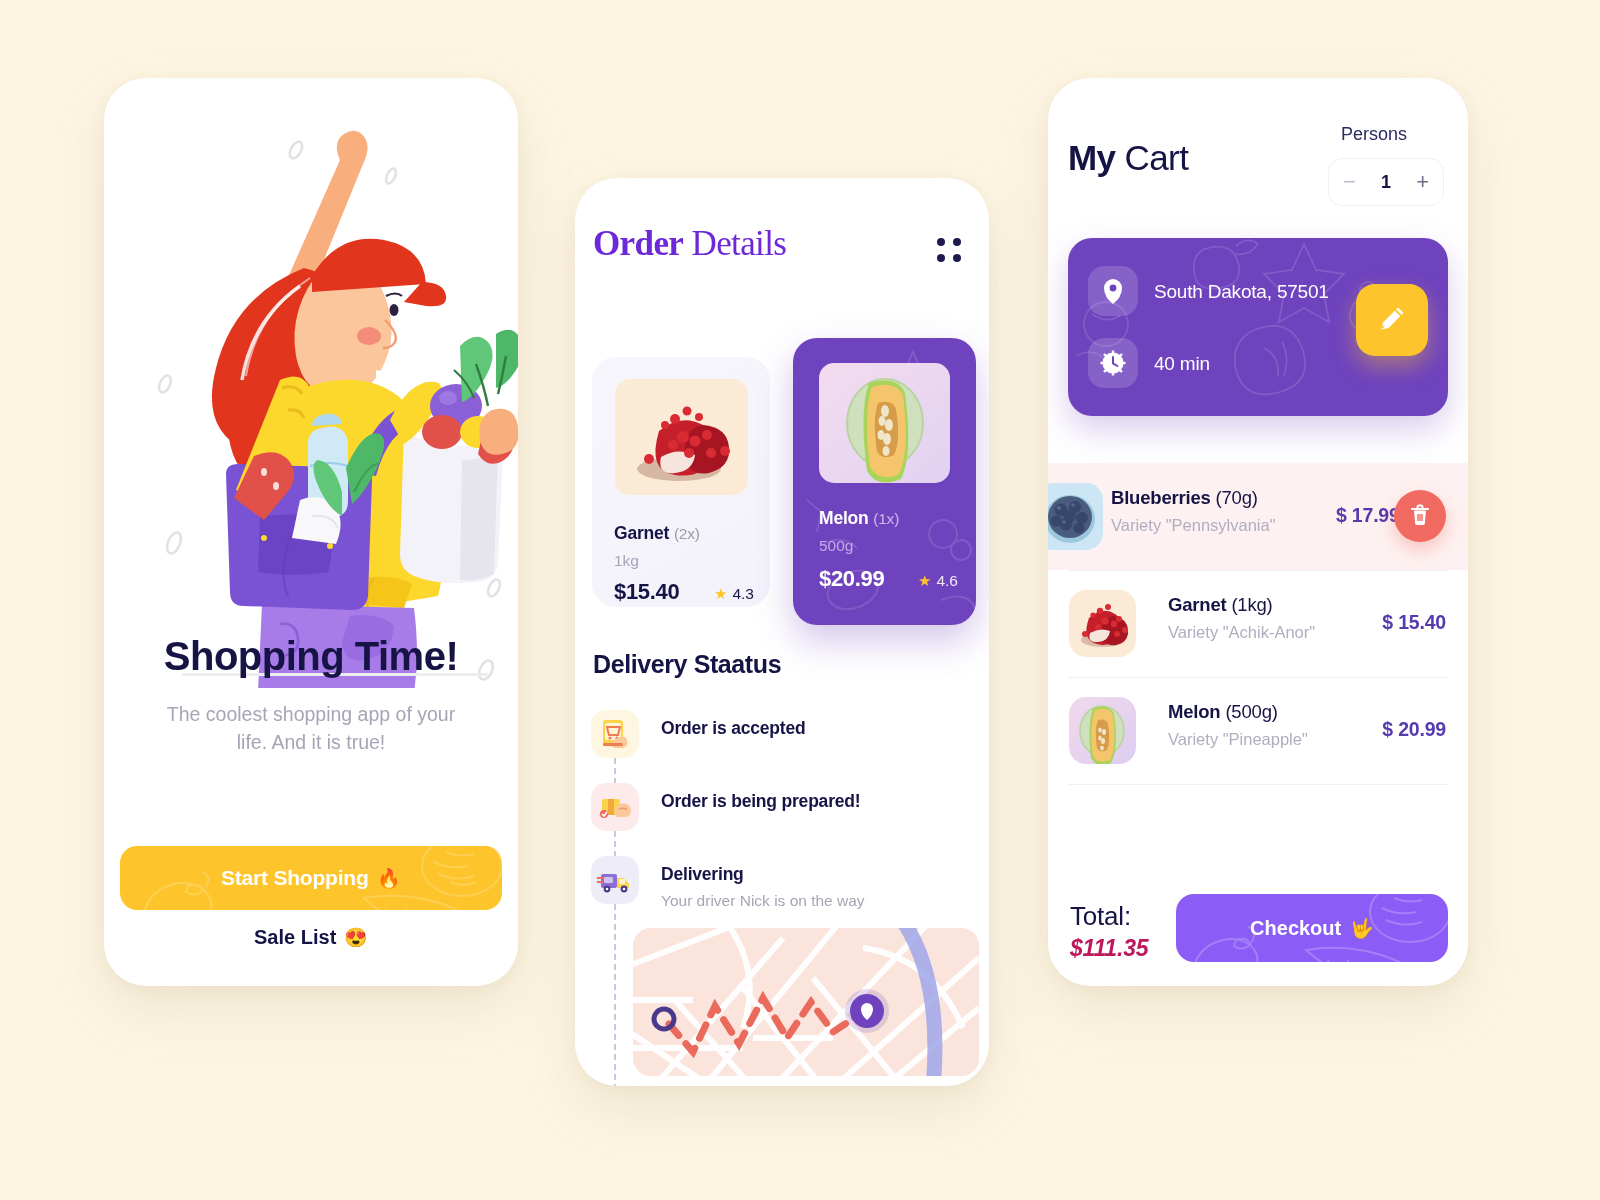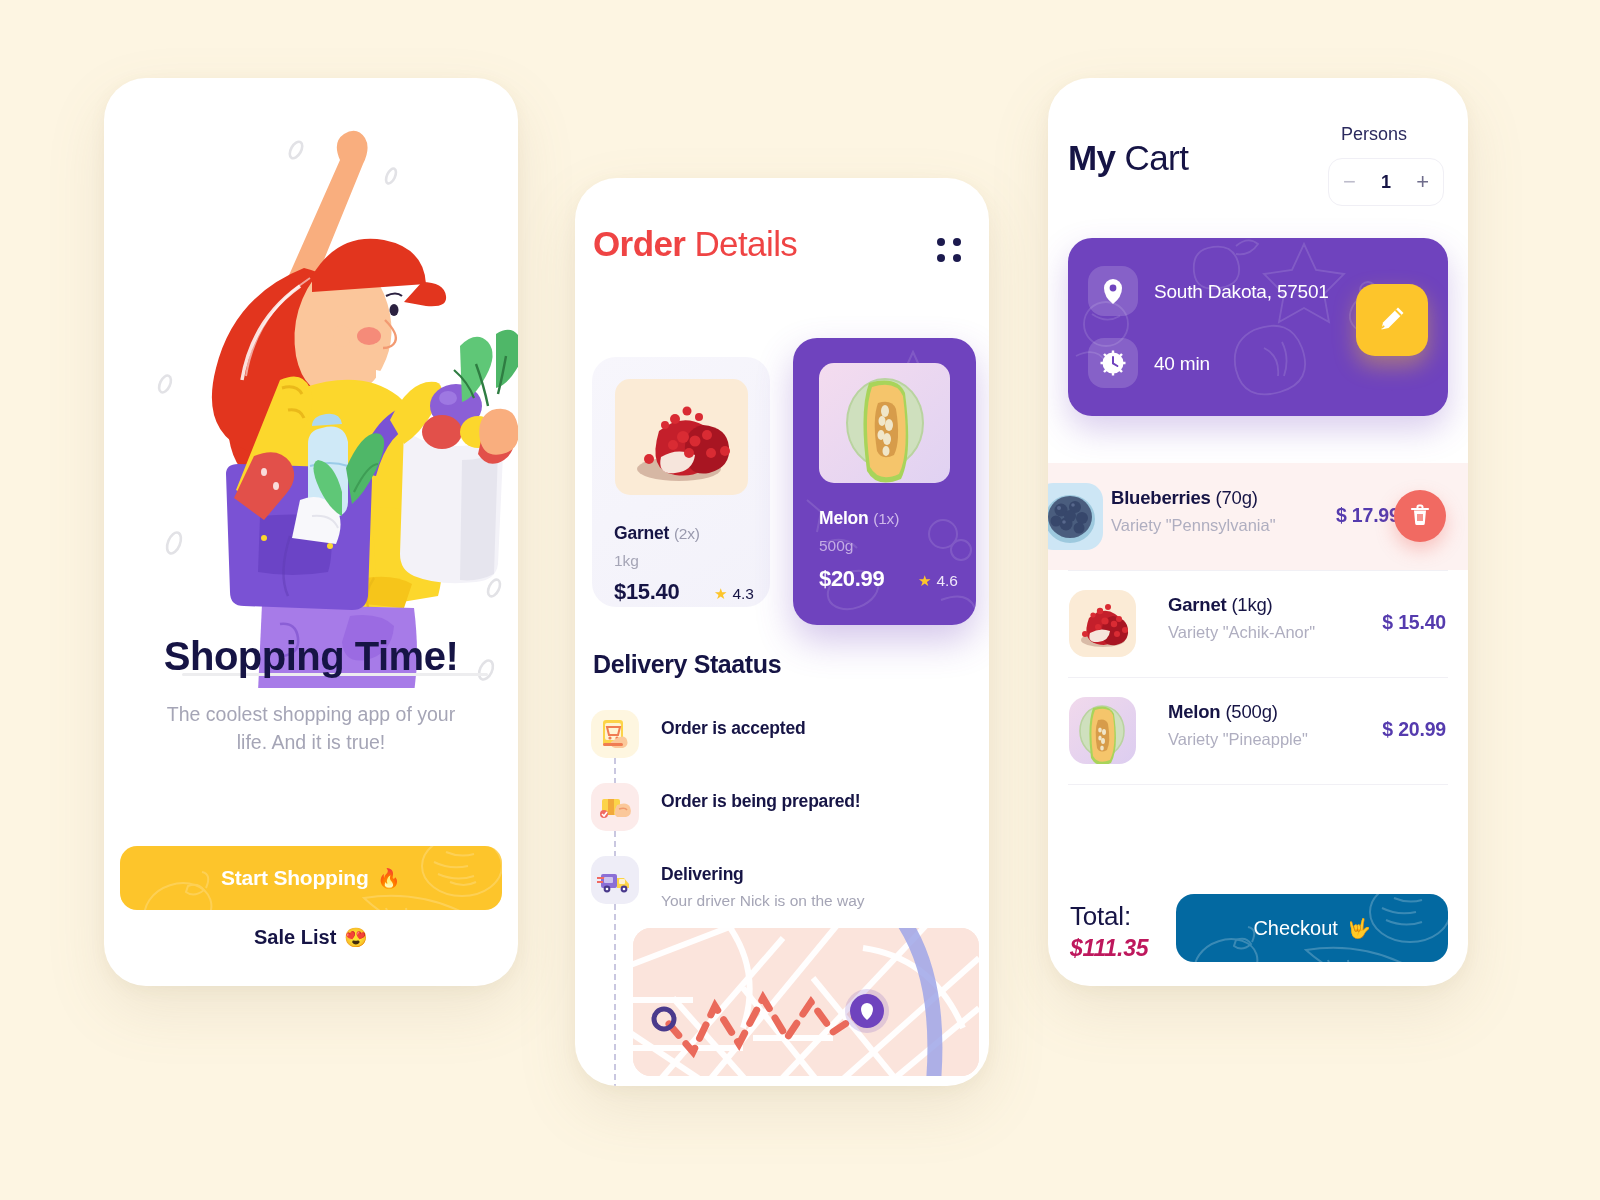--- a/index.html
+++ b/index.html
@@ -46,21 +46,21 @@
   }
   .btn-start .deco { position:absolute; opacity:.20; stroke:#fff; fill:none; stroke-width:2; }
   .btn-sale {
     position:absolute; left:0; top:848px; width:414px; text-align:center;
     font-size:20px; font-weight:bold; color:#161445; cursor:pointer;
     background:none; border:none; display:flex; align-items:center; justify-content:center; gap:8px;
   }
 
   
   #panel-order { left:575px; top:178px; width:414px; height:908px; }
-  .od-header { position:absolute; left:18px; top:46px; font-size:35px; color:#ef4444; letter-spacing:-.6px; }
+  .od-header { position:absolute; left:18px; top:46px; font-size:35px; color:#6d28d9; letter-spacing:-.6px;font-family:Liberation Serif, serif; }
   .od-header b { font-weight:bold; }
   .od-header span { font-weight:normal; }
   .grip { position:absolute; right:26px; top:60px; width:26px; height:26px; cursor:pointer; }
   .grip i { position:absolute; width:8px; height:8px; border-radius:50%; background:#1C1A4E; display:block; }
   .grip i:nth-child(1){ left:0; top:0 } .grip i:nth-child(2){ left:16px; top:0 }
   .grip i:nth-child(3){ left:0; top:16px } .grip i:nth-child(4){ left:16px; top:16px }
 
   .prod-card {
     position:absolute; border-radius:24px; overflow:hidden;
   }
@@ -153,22 +153,22 @@
     background:#F16A62; border:none; cursor:pointer;
     display:flex; align-items:center; justify-content:center;
     box-shadow:0 8px 18px rgba(241,106,98,.34);
   }
   .sep { position:absolute; left:20px; width:380px; height:1px; background:#F1F0F5; }
 
   .total-lab { position:absolute; left:22px; top:823px; font-size:26px; color:#161445; letter-spacing:-.2px; }
   .total-val { position:absolute; left:22px; top:857px; font-size:23px; font-weight:bold; color:#be185d; letter-spacing:-.2px;font-style:italic; }
   .btn-checkout {
     position:absolute; left:128px; top:816px; width:272px; height:68px;
-    background:#0369a1; border-radius:18px; border:none; cursor:pointer;
-    color:#fff; font-size:20px; font-weight:normal;
+    background:#8b5cf6; border-radius:18px; border:none; cursor:pointer;
+    color:#fff; font-size:20px; font-weight:bold;
     display:flex; align-items:center; justify-content:center; gap:9px; overflow:hidden;
   }
   .emoji { font-size:19px; line-height:1; }
 </style>
 </head>
 <body>
 
 <div class="stage">
 
   <div class="panel" id="panel-onboarding">

